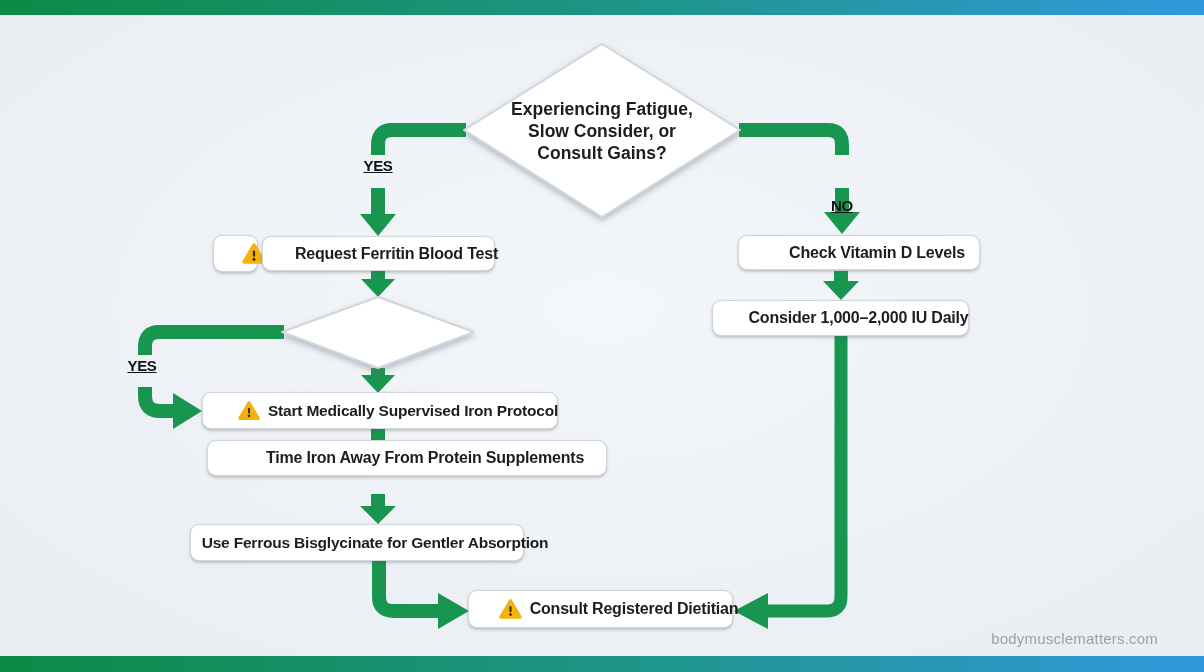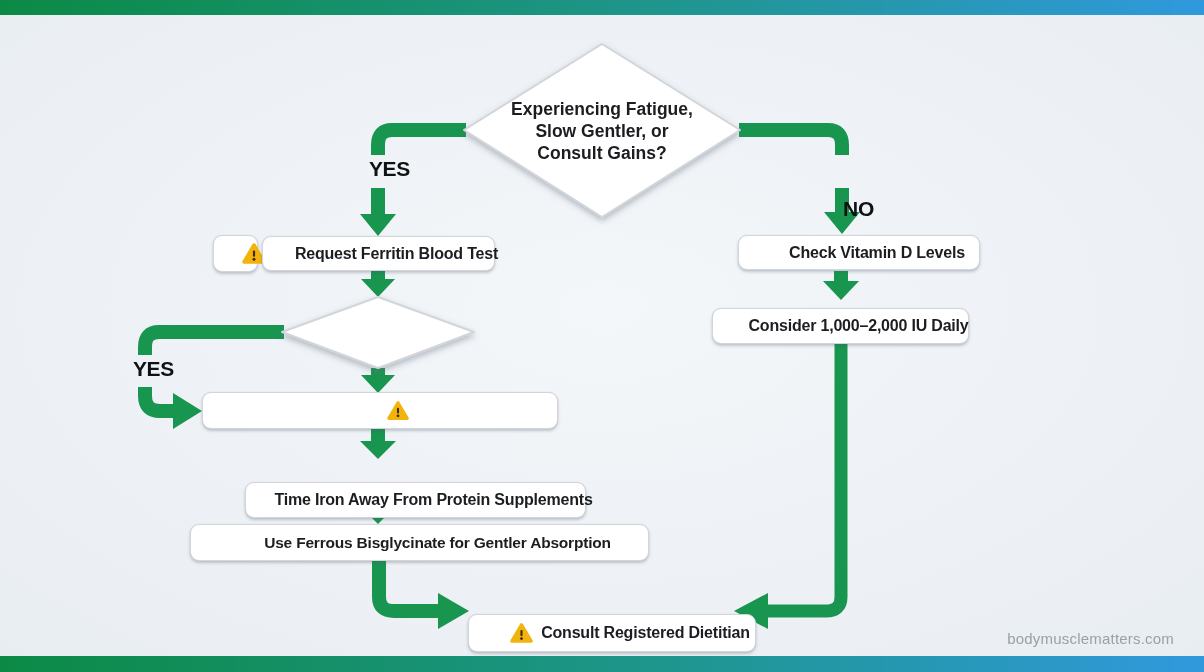--- a/index.html
+++ b/index.html
@@ -27,37 +27,37 @@
   .conn{fill:none;stroke:var(--accent-green);stroke-width:14;}
   .conn.thin{stroke-width:13;}
   .head{fill:var(--accent-green);}
   .diamond{fill:#ffffff;stroke:var(--box-border);stroke-width:2;stroke-linejoin:round;}
   .node{
     position:absolute;box-sizing:border-box;display:flex;align-items:center;justify-content:center;gap:8px;
     background:#fff;border:1px solid var(--box-border);border-radius:9px;
     box-shadow:0 2px 3px rgba(80,90,102,.30), 0 0 1px rgba(80,90,102,.18);
     font-weight:bold;font-size:16px;letter-spacing:-0.2px;white-space:nowrap;color:var(--ink);padding-left:36px;
   }
-  .flow-label{position:absolute;font-weight:bold;font-size:21px;letter-spacing:-0.3px;color:#0f1113;text-align:right;}
+  .flow-label{position:absolute;font-weight:bold;font-size:15px;letter-spacing:-0.3px;color:#0f1113;text-align:center;text-decoration:underline;}
   .diamond-label{
     position:absolute;display:flex;flex-direction:column;align-items:center;justify-content:center;
     text-align:center;font-weight:bold;color:var(--ink);
   }
   .diamond-label.root{left:472px;top:95px;width:260px;height:72px;font-size:17.5px;line-height:22px;}
   .diamond-label.iron{left:288px;top:320px;width:180px;height:26px;font-size:16.5px;}
-  .watermark{position:absolute;top:630px;right:30px;font-size:15px;color:var(--watermark-color);letter-spacing:0.2px;}
+  .watermark{position:absolute;top:630px;right:46px;font-size:15px;color:var(--watermark-color);letter-spacing:0.2px;}
   
   .n-warning-chip{left:213px;top:235px;width:45px;height:37px;}
   .n-request{left:262px;top:236px;width:233px;height:35px;}
   .n-start{left:202px;top:392px;width:356px;height:37px;font-size:15.5px;}
-  .n-time{left:207px;top:482px;width:341px;height:36px;margin-left:38px;}
-  .n-ferrous{left:190px;top:524px;width:459px;height:37px;font-size:15.5px;}
-  .n-consult{left:468px;top:614px;width:288px;height:38px;}
+  .n-time{left:207px;top:440px;width:400px;height:36px;}
+  .n-ferrous{left:190px;top:524px;width:334px;height:37px;font-size:15.5px;}
+  .n-consult{left:468px;top:590px;width:265px;height:38px;}
   .n-check{left:738px;top:235px;width:242px;height:35px;}
-  .n-consider{left:712px;top:300px;width:257px;height:36px;margin-top:8px;}
+  .n-consider{left:712px;top:300px;width:257px;height:36px;}
   .l-yes-top{left:346px;top:157px;width:64px;}
   .l-no-top{left:810px;top:157px;width:64px;margin-top:40px;}
   .l-yes-iron{left:110px;top:357px;width:64px;}
   .warn-icon{flex:0 0 auto;display:block;}
 </style>
 </head>
 <body>
 
 <div class="stage">
 
@@ -102,21 +102,21 @@
 
     <path class="conn thin" d="M841,336 L841,597 Q841,611 826,611 L768,611"></path>
     <polygon class="head" points="768,593 768,629 734,611"></polygon>
 
     <polygon class="diamond" points="602,44 740,130 602,217 464,130" filter="url(#ds)"></polygon>
     <polygon class="diamond" points="378,297 474,332 378,368 282,332" filter="url(#ds)"></polygon>
   </svg>
 
   <div class="diamond-label root">
     <span>Experiencing Fatigue,</span>
-    <span>Slow Gentler, or</span>
+    <span>Slow Consider, or</span>
     <span>Consult Gains?</span>
   </div>
 
   <div class="flow-label l-yes-top">YES</div>
   <div class="flow-label l-no-top">NO</div>
   <div class="flow-label l-yes-iron">YES</div>
 
   <div class="node n-warning-chip">
     <svg class="warn-icon" viewBox="0 0 24 24" width="24" height="24">
       <path d="M12 3 L22 20 H2 Z" fill="var(--warning-yellow)" stroke="var(--warning-yellow)" stroke-width="3.5" stroke-linejoin="round"></path>
@@ -129,20 +129,21 @@
     <span>Request Ferritin Blood Test</span>
   </div>
 
 
   <div class="node n-start">
     <svg class="warn-icon" viewBox="0 0 24 24" width="22" height="22">
       <path d="M12 3 L22 20 H2 Z" fill="var(--warning-yellow)" stroke="var(--warning-yellow)" stroke-width="3.5" stroke-linejoin="round"></path>
       <rect x="10.9" y="8.4" width="2.2" height="6.4" rx="1.1" fill="var(--warning-ink)"></rect>
       <circle cx="12" cy="17.3" r="1.5" fill="var(--warning-ink)"></circle>
     </svg>
+    <span>Start Medically Supervised Iron Protocol</span>
   </div>
 
   <div class="node n-time">
     <span>Time Iron Away From Protein Supplements</span>
   </div>
 
   <div class="node n-ferrous">
     <span>Use Ferrous Bisglycinate for Gentler Absorption</span>
   </div>
 

